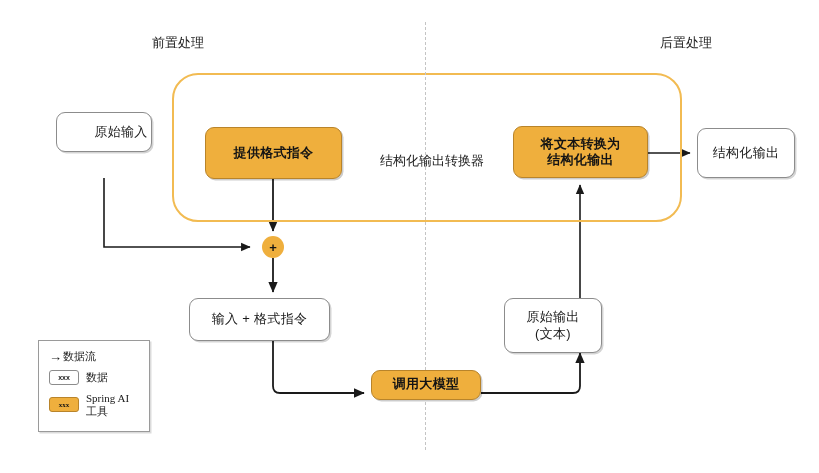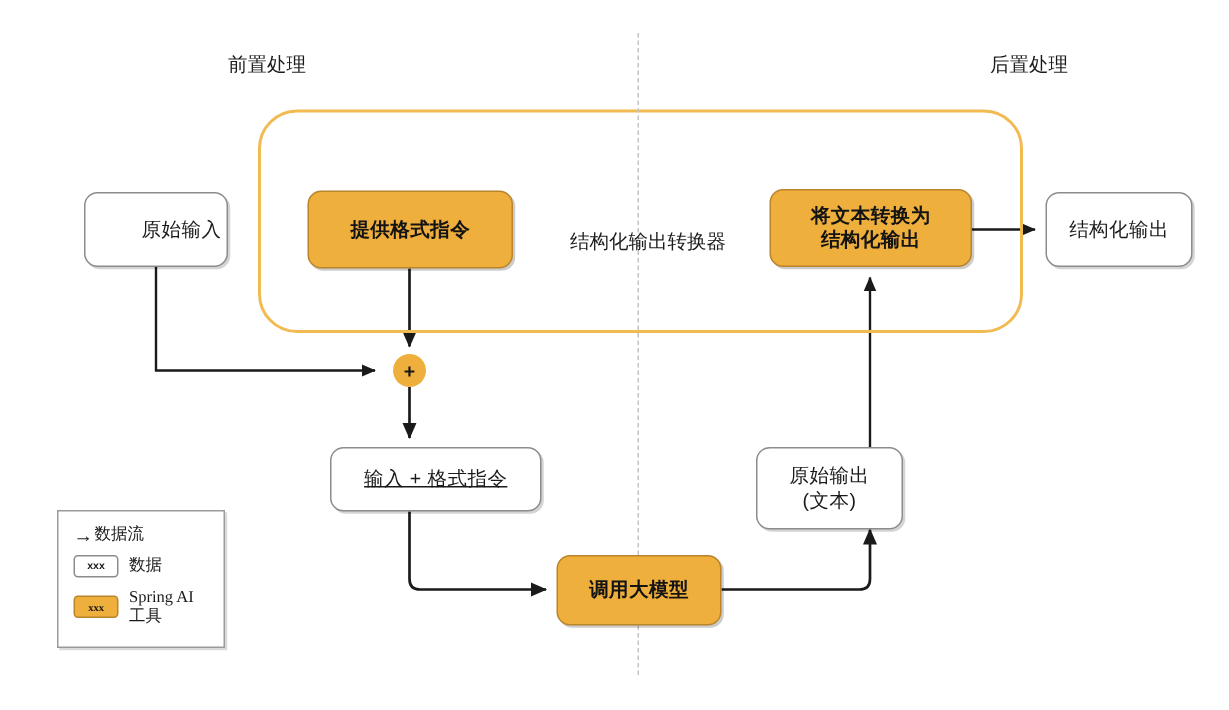--- a/index.html
+++ b/index.html
@@ -207,21 +207,21 @@
   </svg>
 
   <div id="converter-container"></div>
   <div id="converter-title">结构化输出转换器</div>
 
   <div id="phase-divider"></div>
 
   <div class="phase-label" id="phase-post">后置处理</div>
   <div class="phase-label" id="phase-pre">前置处理</div>
 
-  <div class="node data" style="left:56px; top:128px; width:96px; height:50px;padding-left:34px;">
+  <div class="node data" style="left:56px; top:112px; width:96px; height:40px;padding-left:34px;">
     <span class="lbl">原始输入</span>
   </div>
 
   <div class="node tool" style="left:205px; top:127px; width:137px; height:52px;">
     <span class="lbl">提供格式指令</span>
   </div>
 
   <div class="node tool" style="left:513px; top:126px; width:135px; height:52px;">
     <span class="lbl">
       <span class="l1">将文本转换为</span>
@@ -230,32 +230,32 @@
   </div>
 
   <div class="node data" style="left:697px; top:128px; width:98px; height:50px;">
     <span class="lbl">结构化输出</span>
   </div>
 
   <div id="merge-node">
     <span>+</span>
   </div>
 
-  <div class="node data" style="left:220px; top:298px; width:141px; height:43px;text-decoration:underline;">
+  <div class="node data" style="left:189px; top:298px; width:141px; height:43px;">
     <span class="lbl">输入 + 格式指令</span>
   </div>
 
   <div class="node data" style="left:504px; top:298px; width:98px; height:55px;">
     <span class="lbl">
       <span class="l1">原始输出</span>
       <span class="l2">(文本)</span>
     </span>
   </div>
 
-  <div class="node tool" style="left:371px; top:370px; width:110px; height:47px;">
+  <div class="node tool" style="left:371px; top:370px; width:110px; height:30px;font-family:Liberation Mono, monospace;">
     <span class="lbl">调用大模型</span>
   </div>
 
   <div id="legend">
 
     <div class="legend-row">
       <span id="legend-arrow-glyph">→</span>
       <span class="legend-text">数据流</span>
     </div>
 

